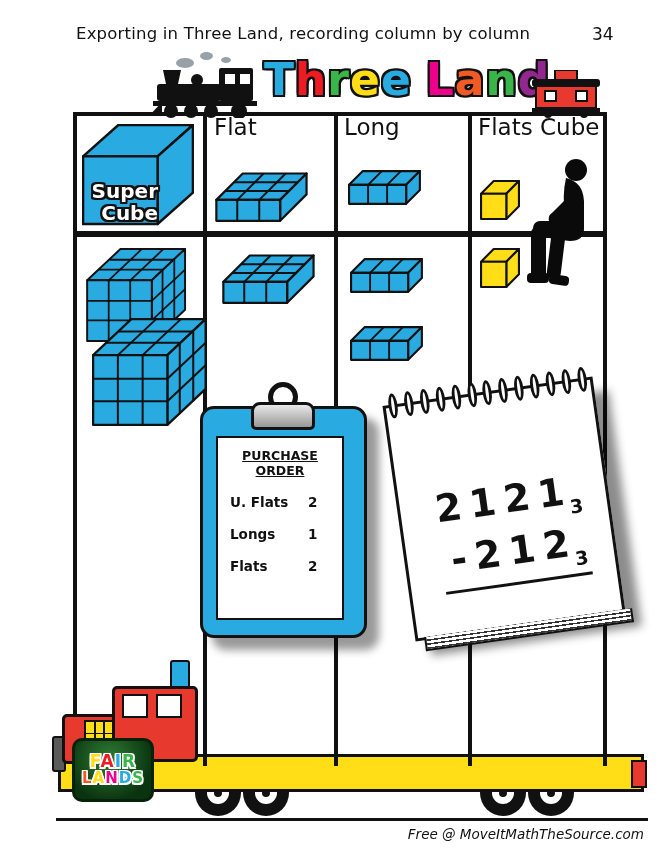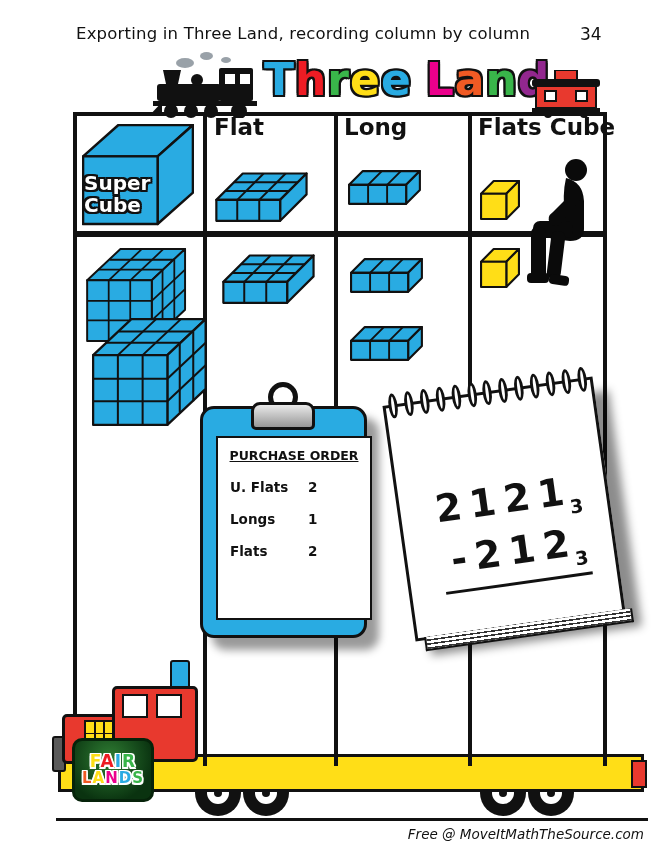--- a/index.html
+++ b/index.html
@@ -7,21 +7,21 @@
   #page {
     position: relative; width: 660px; height: 855px; margin: 0 auto;
     background: #fff; font-family: "DejaVu Sans", sans-serif; color: #111;
     overflow: hidden;
     padding-left: 16px;
   }
   .abs { position: absolute; }
 
   
   #title   { left: 76px;  top: 24px; font-size: 16.5px; letter-spacing: .2px; }
-  #pageno  { left: 580px; top: 24px; font-size: 17px; }
+  #pageno  { left: 592px; top: 24px; font-size: 17px; }
 
   
   .smoke { position: absolute; background: #8e979e; border-radius: 50%; opacity: .9; }
   #smoke1 { left: 176px; top: 58px; width: 18px; height: 10px; }
   #smoke2 { left: 200px; top: 52px; width: 13px; height: 8px; }
   #smoke3 { left: 221px; top: 57px; width: 10px; height: 6px; }
   #loco-top    { left: 148px; top: 62px; width: 112px; height: 56px; }
   #caboose-top { left: 530px; top: 70px; width: 72px;  height: 48px; }
   #threeland { left: 264px; top: 54px; font-size: 44px; font-weight: 800;
                letter-spacing: 1px; white-space: nowrap; }
@@ -41,26 +41,26 @@
   
   .blk { position: absolute; z-index: 4; }
   .f-blue   { fill: var(--blue,  #29ABE2); }
   .f-yellow { fill: var(--yellow,#FFDE17); }
   .f-red    { fill: var(--red,   #E8392E); }
   .st  { stroke: #111; stroke-width: 2.5; stroke-linejoin: round; }
   .st1 { stroke: #111; stroke-width: 2;   stroke-linejoin: round; }
   .ln  { stroke: #111; stroke-width: 1.8; fill: none; }
 
   #supercube { left: 82px;  top: 124px; width: 112px; height: 102px; }
-  #sc-label  { left: 84px;  top: 172px; width: 74px; text-align: left; z-index: 5;
+  #sc-label  { left: 84px;  top: 180px; width: 74px; text-align: right; z-index: 5;
                font-size: 20px; font-weight: 700; color: #fff; line-height: 1.1;
                text-shadow: -2px -2px 0 #111, 2px -2px 0 #111, -2px 2px 0 #111,
                             2px 2px 0 #111, -2px 0 0 #111, 2px 0 0 #111,
                             0 -2px 0 #111, 0 2px 0 #111; }
-  .hdr-label { position: absolute; font-size: 23px; font-weight: 700; z-index: 4; }
+  .hdr-label { position: absolute; font-size: 23px; font-weight: 400; z-index: 4; }
   #flat-label { left: 214px; top: 114px; }
   #long-label { left: 344px; top: 114px; }
   #unit-label { left: 478px; top: 114px; }
   #flat-h  { left: 215px; top: 168px; width: 94px; height: 55px; }
   #long-h  { left: 348px; top: 170px; width: 74px; height: 36px; }
   #unit-h  { left: 480px; top: 180px; width: 40px; height: 40px; }
   #sil     { left: 524px; top: 157px; width: 78px; height: 142px; z-index: 4; }
 
   #stackA  { left: 86px;  top: 248px; width: 110px; height: 94px; }
   #stackB  { left: 92px;  top: 318px; width: 126px; height: 108px; }
@@ -71,21 +71,21 @@
 
   
   #board { left: 200px; top: 406px; width: 167px; height: 232px; z-index: 6;
            background: var(--blue,#29ABE2); border: 3px solid #111; border-radius: 14px;
            box-shadow: 12px 12px 8px rgba(0,0,0,.40); }
   #clip-ring  { left: 268px; top: 382px; width: 30px; height: 30px; z-index: 7;
                 border: 5px solid #111; border-radius: 50%; background: #fff; }
   #clip-metal { left: 251px; top: 402px; width: 64px; height: 28px; z-index: 7;
                 background: linear-gradient(#e9e9e9, #979797);
                 border: 3px solid #111; border-radius: 9px 9px 5px 5px; }
-  #paper { left: 216px; top: 436px; width: 156px; height: 184px; z-index: 7;
+  #paper { left: 216px; top: 436px; width: 128px; height: 184px; z-index: 7;
            background: #fff; border: 2.5px solid #111; }
   #po-title { margin: 10px 4px 0; text-align: center; font-size: 12.5px;
               font-weight: 700; text-decoration: underline; }
   .po-row   { display: flex; margin: 16px 0 0 12px; font-size: 13.5px; font-weight: 700; }
   .po-label { width: 78px; }
 
   
   #pad { left: 398px; top: 390px; width: 212px; height: 238px; z-index: 6;
          background: #fff; border: 3px solid #111; transform: rotate(-8deg);
          box-shadow: 14px 16px 10px rgba(0,0,0,.45); }

